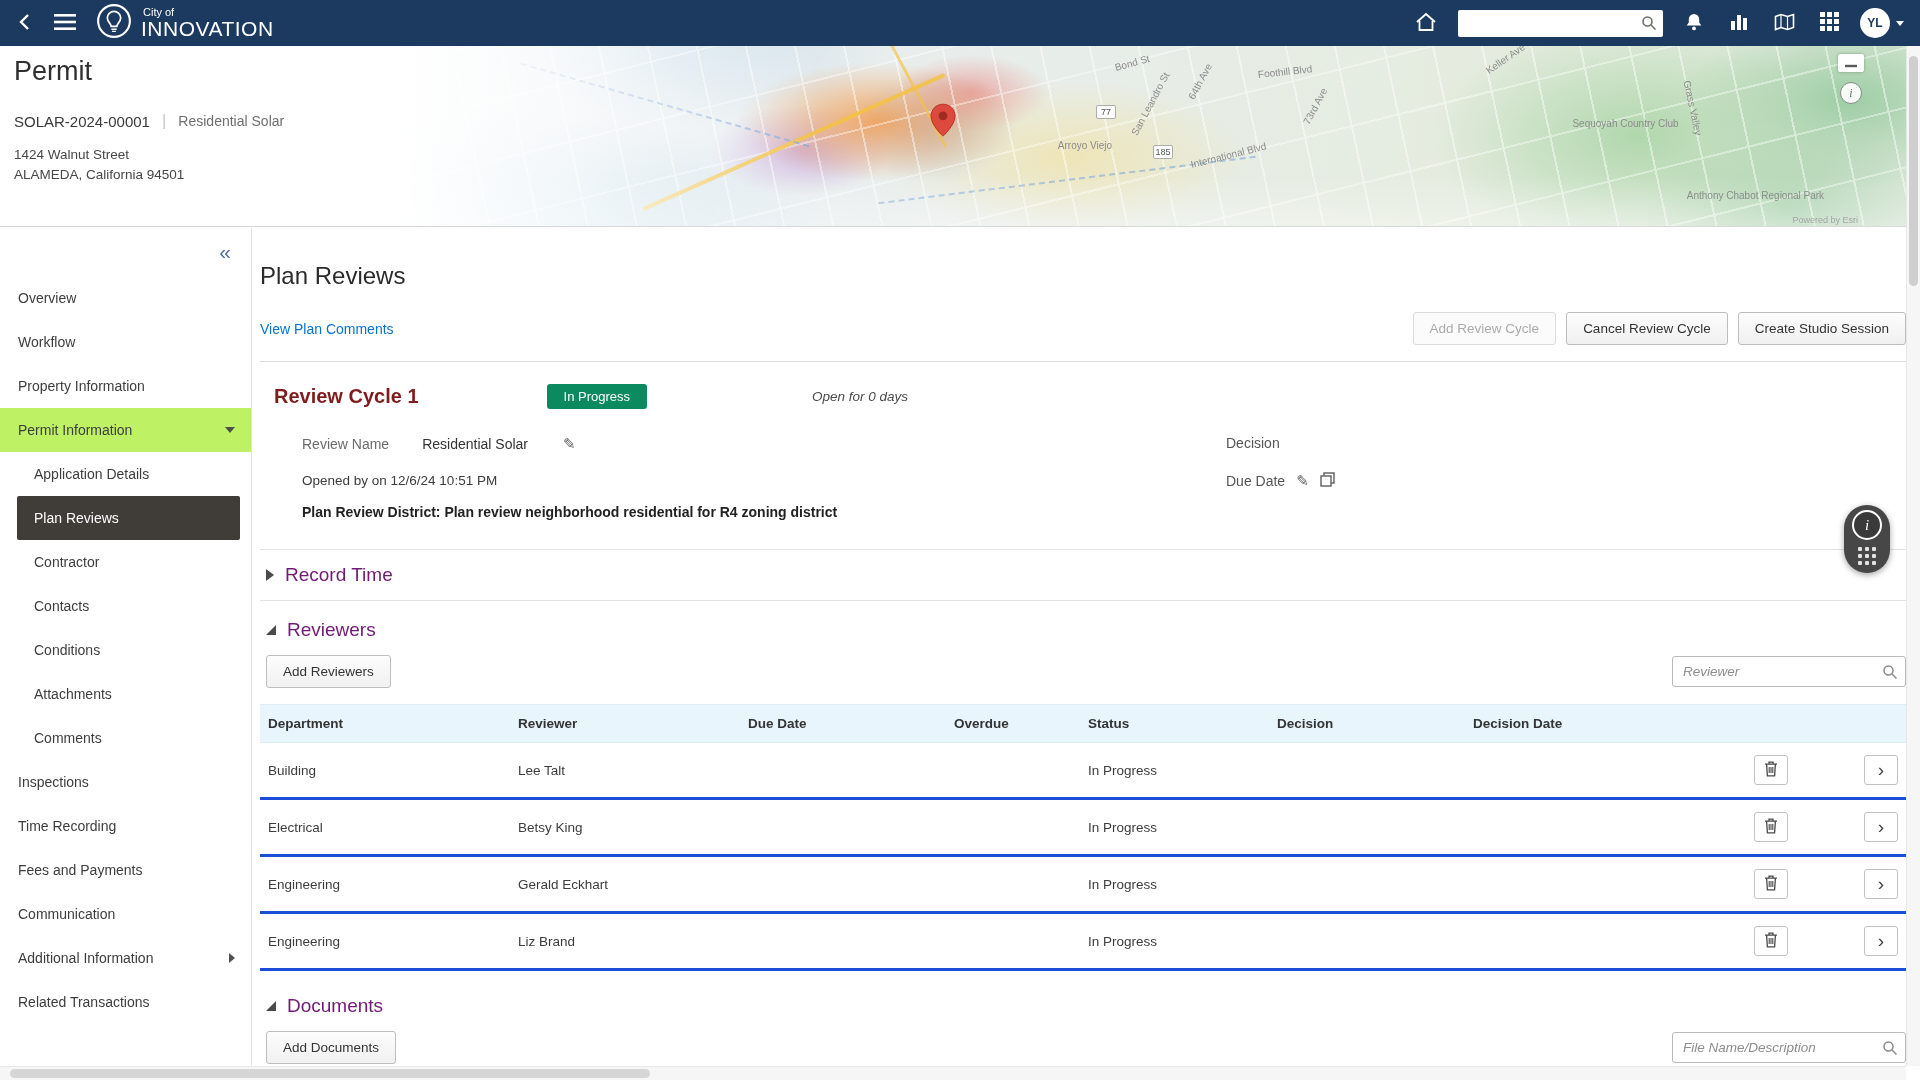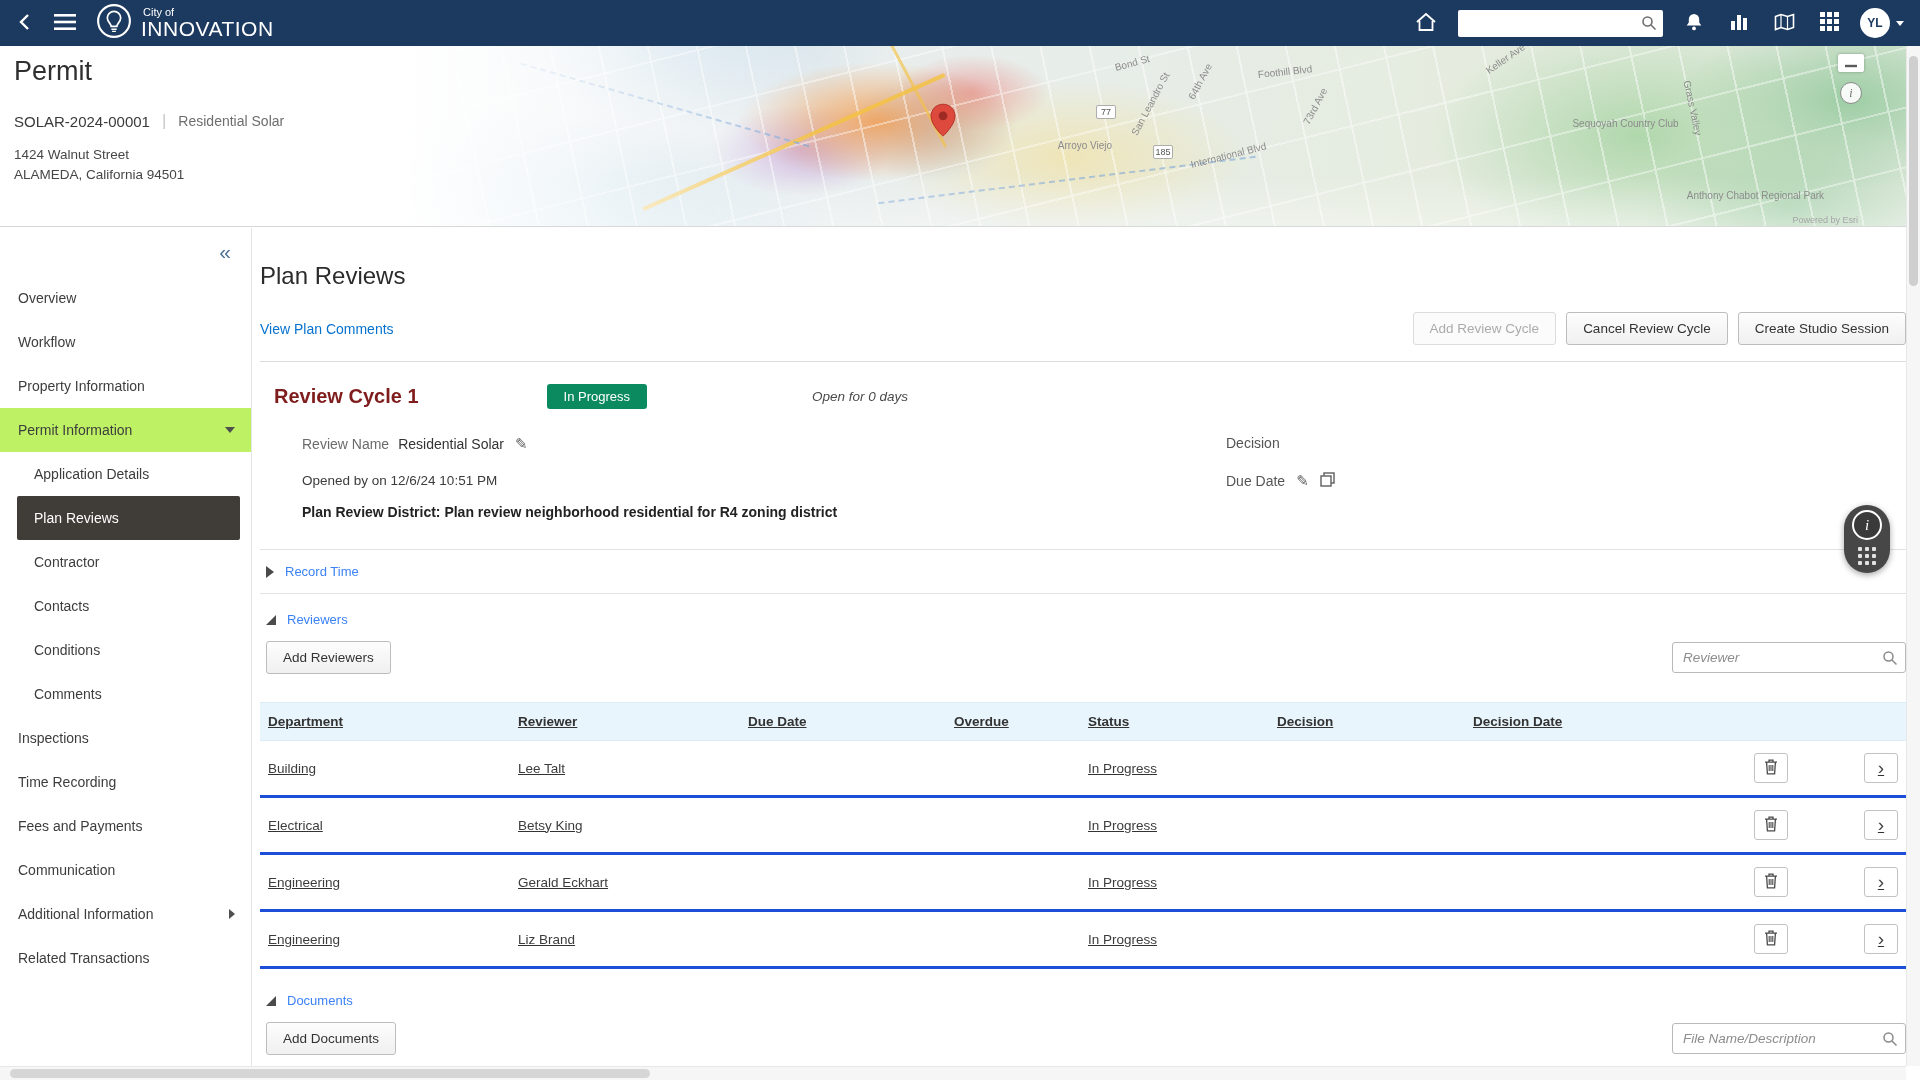--- a/index.html
+++ b/index.html
@@ -95,45 +95,45 @@
          background:linear-gradient(#fdfdfd,#f0f0f0); color:#333; cursor:pointer; }
   .btn.disabled { color:#ababab; border-color:#dcdcdc; background:#fbfbfb; cursor:default; }
   .hr { border-top:1px solid #dcdcdc; margin-top:16px; }
 
   .cycle-head { display:flex; align-items:center; margin:22px 0 0 14px; }
   .cycle-title { font-size:20px; color:#7f1d1d; font-weight:700; }
   .badge { margin-left:128px; background:#0c8a5f; color:#fff; font-size:13px; padding:5px 17px; border-radius:3px; }
   .open-for { margin-left:165px; font-style:italic; font-size:13.5px; color:#4a4a4a; }
 
   .fields { position:relative; margin:26px 0 0 42px; min-height:92px; }
-  .field-row { display:flex; align-items:center; font-size:14px; }
+  .field-row { display:flex; align-items:center; font-size:14px;gap:24px; }
   .flabel { color:#6b6b6b; }
   .fvalue { margin-left:9px; color:#333; }
   .pencil { margin-left:11px; color:#5f5f5f; font-size:15px; cursor:pointer; background:none; border:none; padding:0; }
   .opened { margin-top:20px; font-size:13.5px; color:#3c3c3c; }
   .district { margin-top:16px; font-weight:bold; font-size:14px; color:#222; }
   .right-fields { position:absolute; left:924px; top:0; font-size:14px; color:#555; }
   .due-row { margin-top:21px; display:flex; align-items:center; gap:11px; }
   .icon-plain { background:none; border:none; padding:0; cursor:pointer; display:flex; align-items:center; }
 
   .section-band { border-top:1px solid #e2e2e2; border-bottom:1px solid #e2e2e2; margin-top:22px;
                   padding:14px 0 14px 6px; display:flex; align-items:center; gap:11px; cursor:pointer; }
   .section-head { display:flex; align-items:center; gap:11px; margin-top:18px; padding-left:6px; cursor:pointer; }
-  .section-title { font-size:13px; color:#3b82f6; }
+  .section-title { font-size:19px; color:#701a75; }
   .tri-collapsed { width:0; height:0; border-top:6px solid transparent; border-bottom:6px solid transparent; border-left:8px solid #4a4a4a; }
   .tri-expanded { width:0; height:0; border-left:10px solid transparent; border-bottom:10px solid #4a4a4a; }
 
   .controls-row { display:flex; align-items:center; margin-top:14px; padding-left:6px; }
   .search-box { margin-left:auto; position:relative; }
   .search-box input { width:234px; height:31px; border:1px solid #b9b9b9; border-radius:3px;
                       padding:0 30px 0 10px; font-size:13.5px; color:#555; outline:none; }
   .search-box input::placeholder { color:#8d8d8d; font-style:italic; }
   .search-box .sicon { position:absolute; right:8px; top:8px; }
 
-  table { width:100%; border-collapse:collapse; margin-top:28px;text-decoration:underline; }
+  table { width:100%; border-collapse:collapse; margin-top:16px; }
   thead th { background:#e8f5fd; font-size:13.5px; font-weight:bold; color:#333; text-align:left;
              padding:11px 8px; border-top:1px solid #dcedf7; border-bottom:1px solid #dcedf7; }
   tbody td { font-size:13.5px; color:#3c3c3c; padding:12px 8px; border-bottom:3px solid #1d4ed8; height:46px; }
   .act-wrap { display:flex; justify-content:flex-end; align-items:center; gap:76px; }
   .icon-btn { width:34px; height:30px; border:1px solid #c2c2c2; border-radius:3px; background:#fff;
               display:flex; align-items:center; justify-content:center; cursor:pointer; }
   .chev-glyph { font-size:19px; color:#444; line-height:1; margin-top:-2px; }
 
   
   .float-widget { position:absolute; right:30px; top:505px; width:46px; background:#474747; border-radius:23px;
@@ -331,20 +331,23 @@
         <div class="nav-item sub">
           <span>Contractor</span>
         </div>
         <div class="nav-item sub">
           <span>Contacts</span>
         </div>
         <div class="nav-item sub">
           <span>Conditions</span>
         </div>
         <div class="nav-item sub">
+          <span>Attachments</span>
+        </div>
+        <div class="nav-item sub">
           <span>Comments</span>
         </div>
         <div class="nav-item">
           <span>Inspections</span>
         </div>
         <div class="nav-item">
           <span>Time Recording</span>
         </div>
         <div class="nav-item">
           <span>Fees and Payments</span>

